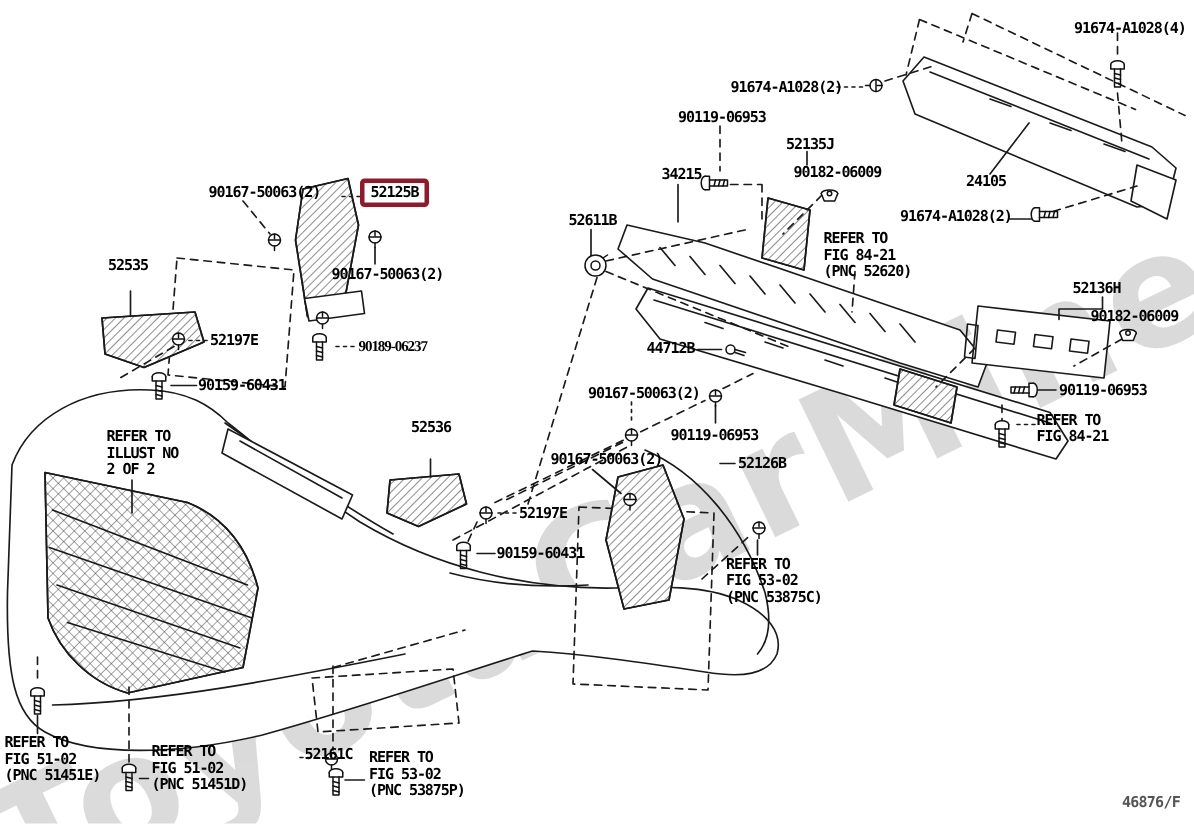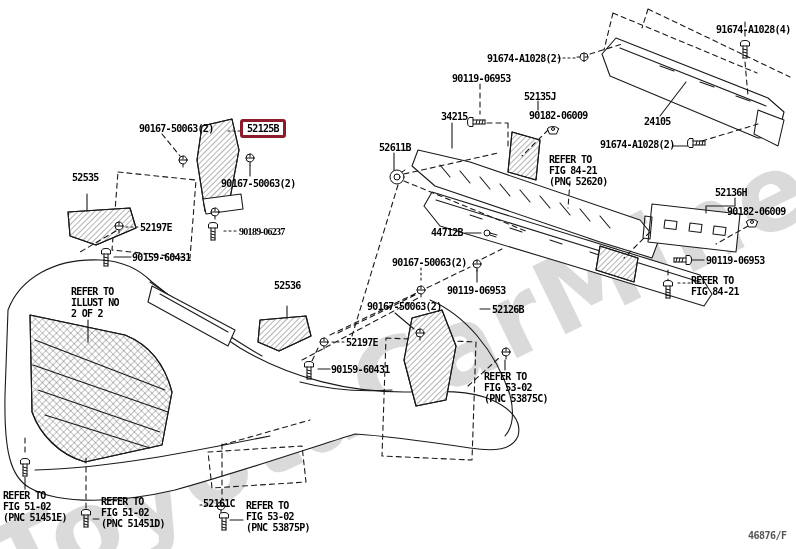--- a/index.html
+++ b/index.html
@@ -169,21 +169,21 @@
       <use href="#bolt" transform="translate(309,371)"></use>
       <use href="#clip" transform="translate(506,352)"></use>
       <use href="#bolt" transform="translate(25,468)"></use>
       <use href="#bolt" transform="translate(86,519)"></use>
       <use href="#clip" transform="translate(221,506)"></use>
       <use href="#bolt" transform="translate(224,522)"></use>
     </g>
   </svg>
 
   <div id="callouts">
-      <div class="callout" style="left: 716px; top: 24px;">
+      <div class="callout" style="left: 716px; top: 14px;">
         <div>91674-A1028(4)</div>
       </div>
       <div class="callout" style="left: 487px; top: 53px;">
         <div>91674-A1028(2)</div>
       </div>
       <div class="callout" style="left: 452px; top: 73px;">
         <div>90119-06953</div>
       </div>
       <div class="callout" style="left: 524px; top: 91px;">
         <div>52135J</div>

